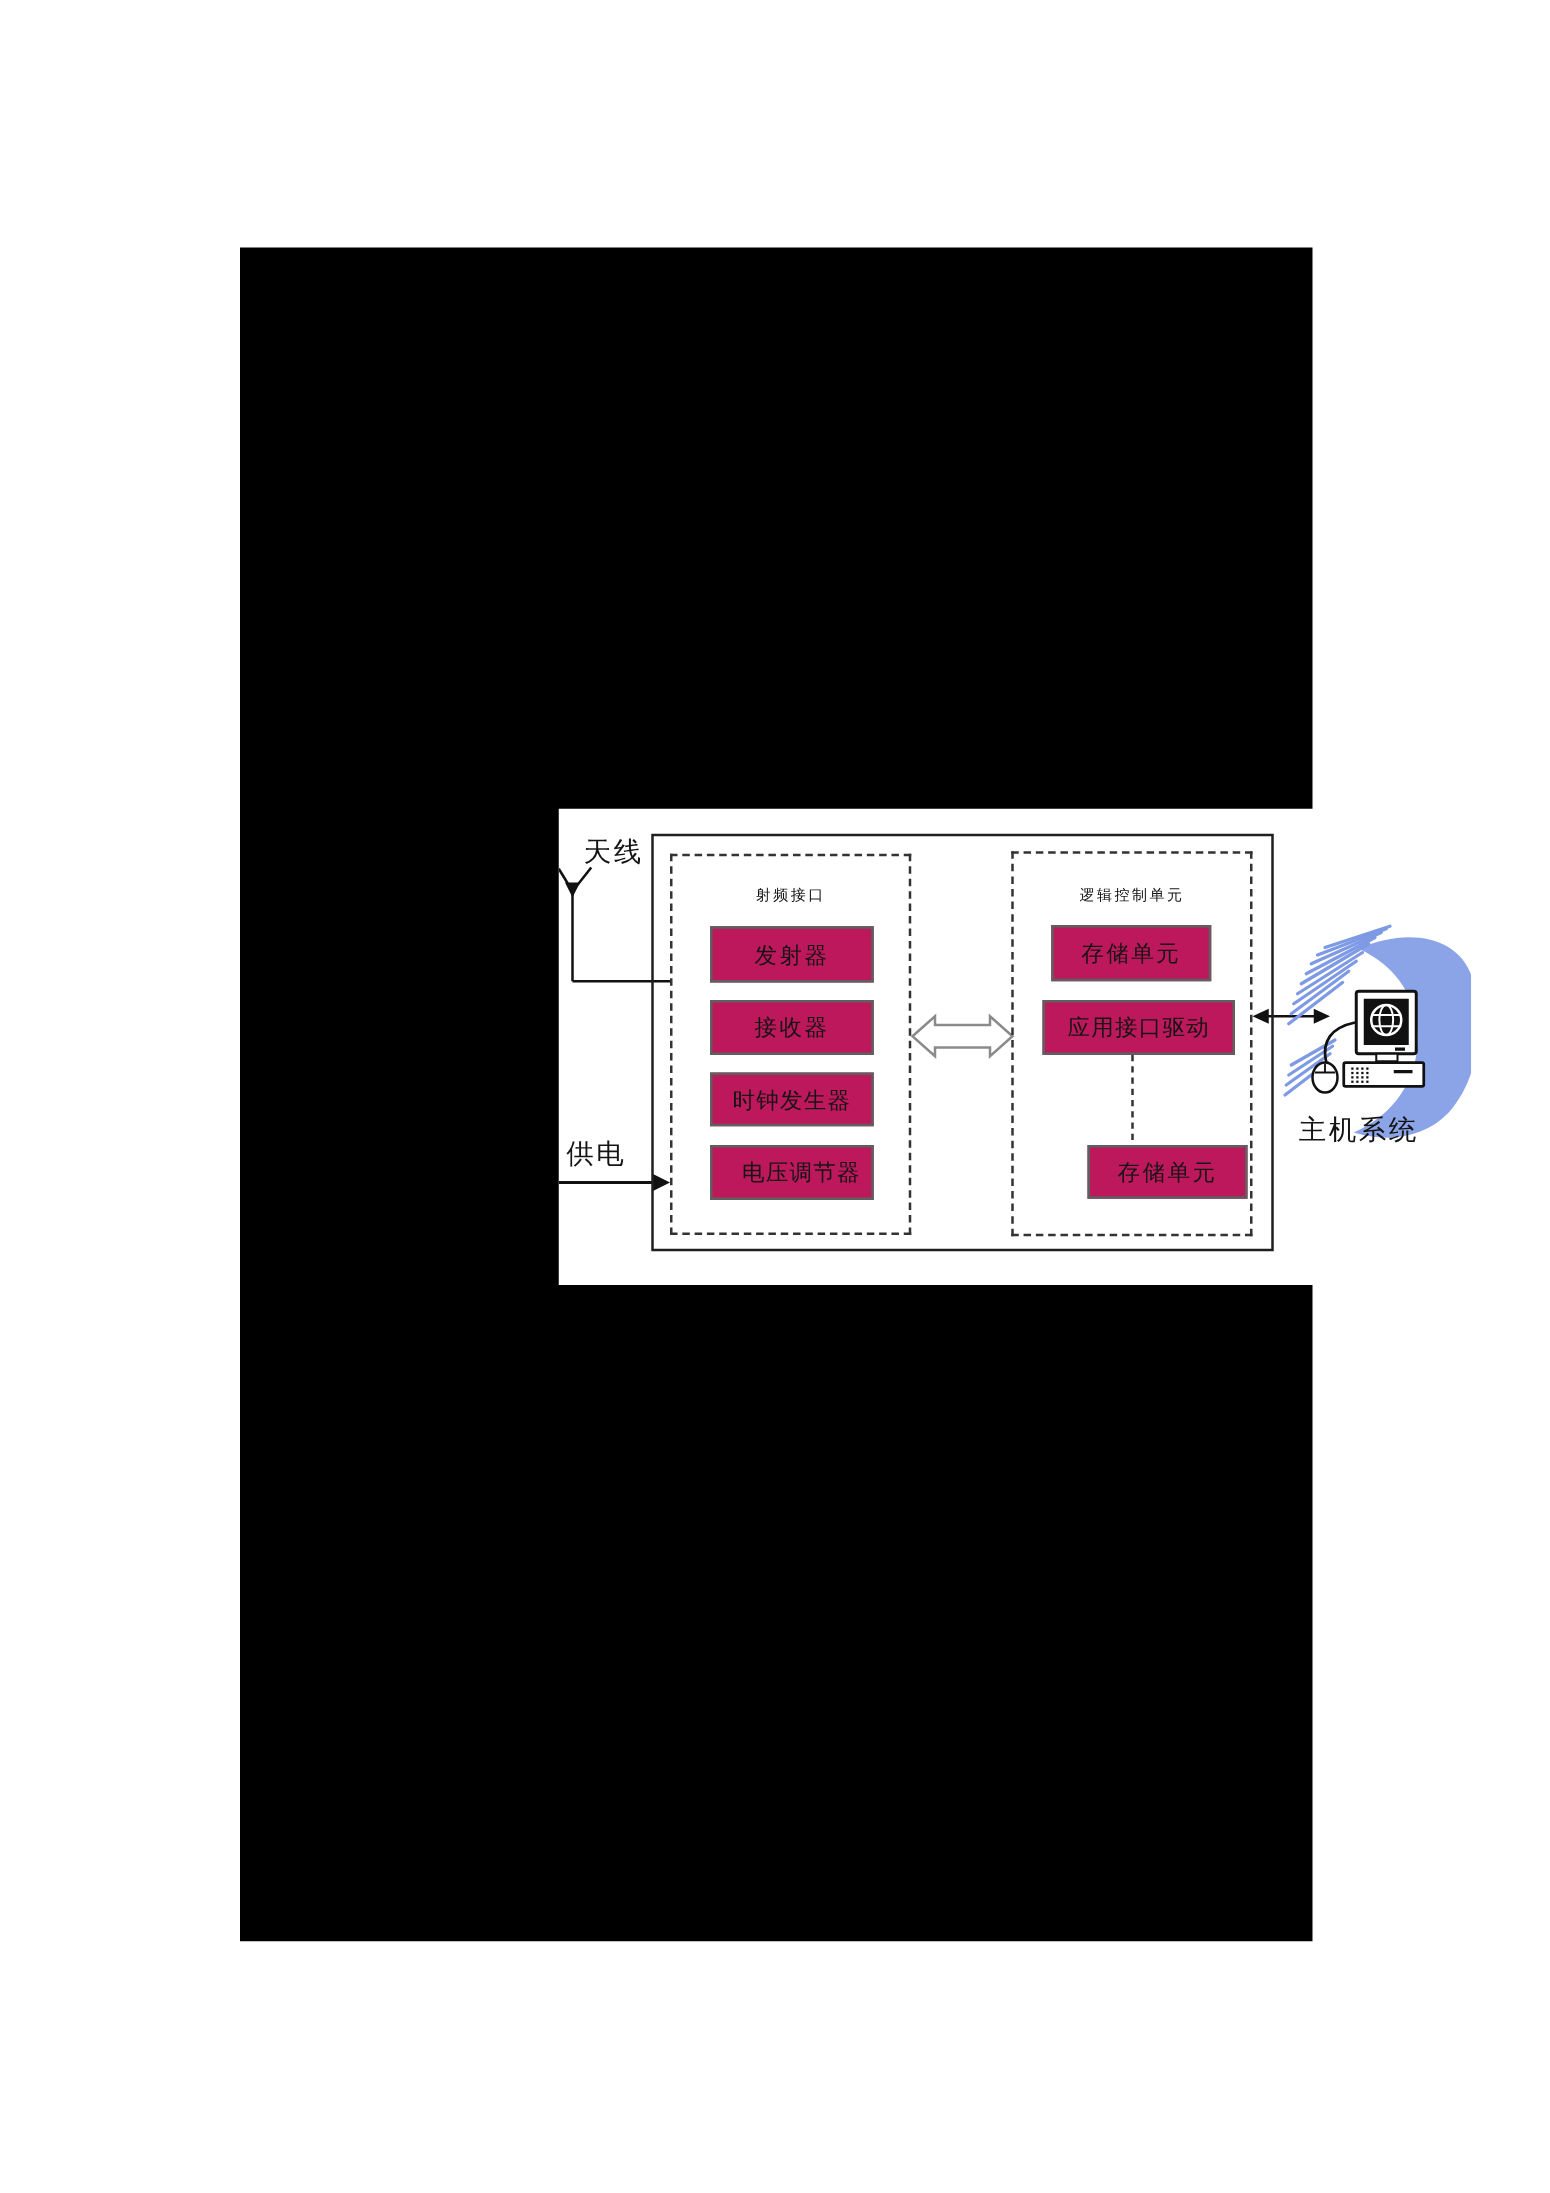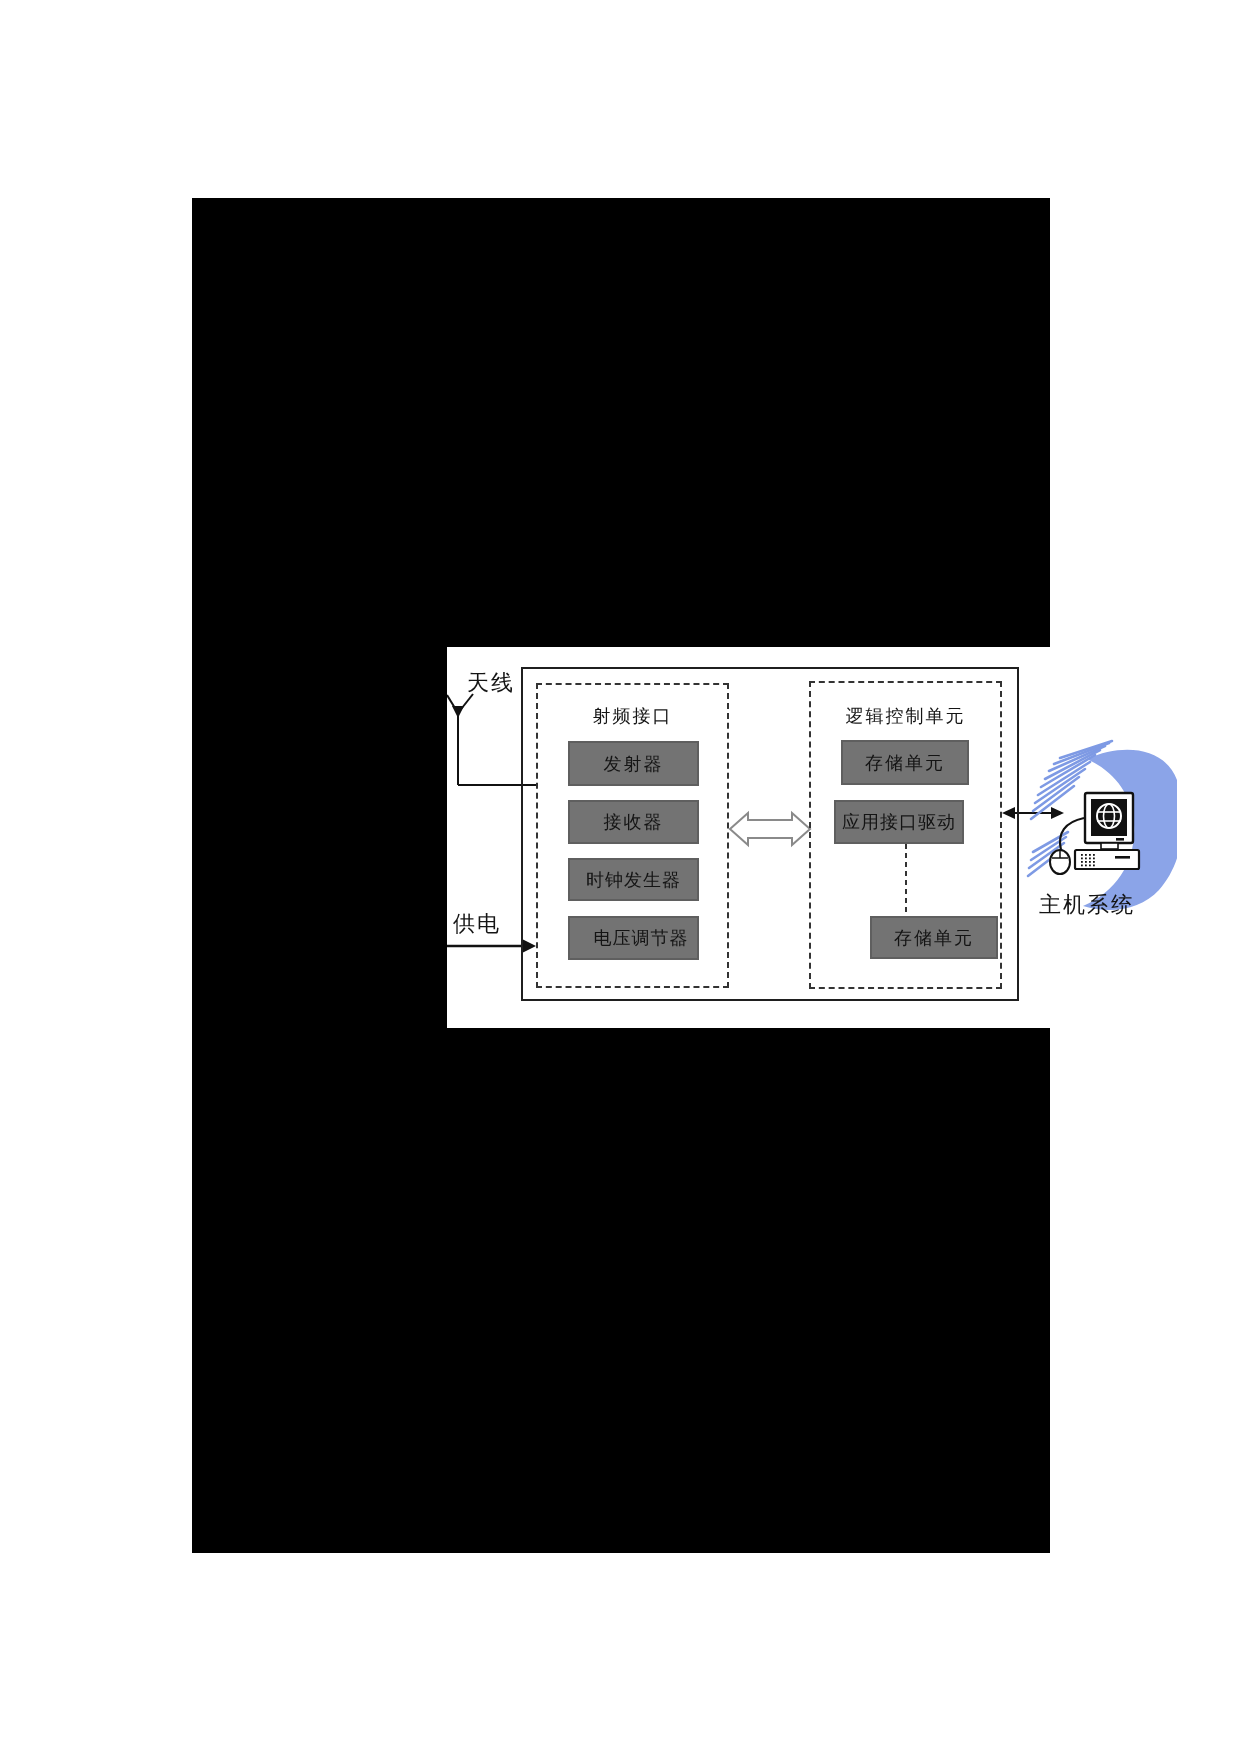--- a/index.html
+++ b/index.html
@@ -18,37 +18,37 @@
     position: absolute; left: 74px; top: 20px; width: 498px; height: 334px;
     border: 2px solid #1f1f1f; background: transparent;
   }
   .dashed-box {
     position: absolute; border: 2px dashed #333333; background: transparent;
   }
   .rf-box    { left: 89px;  top: 36px; width: 193px; height: 305px; }
   .logic-box { left: 362px; top: 34px; width: 193px; height: 308px; }
 
   .section-title {
-    position: absolute; font-size: 18px; line-height: 20px; text-align: center;
+    position: absolute; font-size: 12px; line-height: 20px; text-align: center;
     color: #141414; letter-spacing: 2px;
   }
   .rf-title    { left: 89px;  top: 59px; width: 193px; }
   .logic-title { left: 362px; top: 59px; width: 193px; }
 
   .block {
-    position: absolute; border: 2px solid #5f5f5f; background: #737373;
+    position: absolute; border: 2px solid #5f5f5f; background: #be185d;
     display: flex; align-items: center; justify-content: center;
     font-size: 18px; letter-spacing: 2px; color: #141414;
   }
   .blk-tx   { left: 121px; top: 94px;  width: 131px; height: 45px; }
   .blk-rx   { left: 121px; top: 153px; width: 131px; height: 44px; }
   .blk-clk  { left: 121px; top: 211px; width: 131px; height: 43px; letter-spacing: 1px; }
   .blk-vreg { left: 121px; top: 269px; width: 131px; height: 44px; letter-spacing: 1px; padding-left: 15px; }
   .blk-mcu  { left: 394px; top: 93px;  width: 128px; height: 45px; }
-  .blk-api  { left: 387px; top: 153px; width: 130px; height: 44px; letter-spacing: 1px; }
+  .blk-api  { left: 387px; top: 153px; width: 154px; height: 44px; letter-spacing: 1px; }
   .blk-mem  { left: 395px; top: 269px; width: 128px; height: 43px; margin-left: 28px; }
 
   .free-label {
     position: absolute; font-size: 22px; line-height: 20px; color: #141414; letter-spacing: 2px;
   }
   .antenna-label { left: 20px; top: 26px; }
   .power-label   { left: 6px;  top: 267px; }
   .host-label    { left: 575px; top: 248px; width: 130px; text-align: center; }
 
   .overlay-svg { position: absolute; left: 0; top: 0; width: 730px; height: 381px; }

